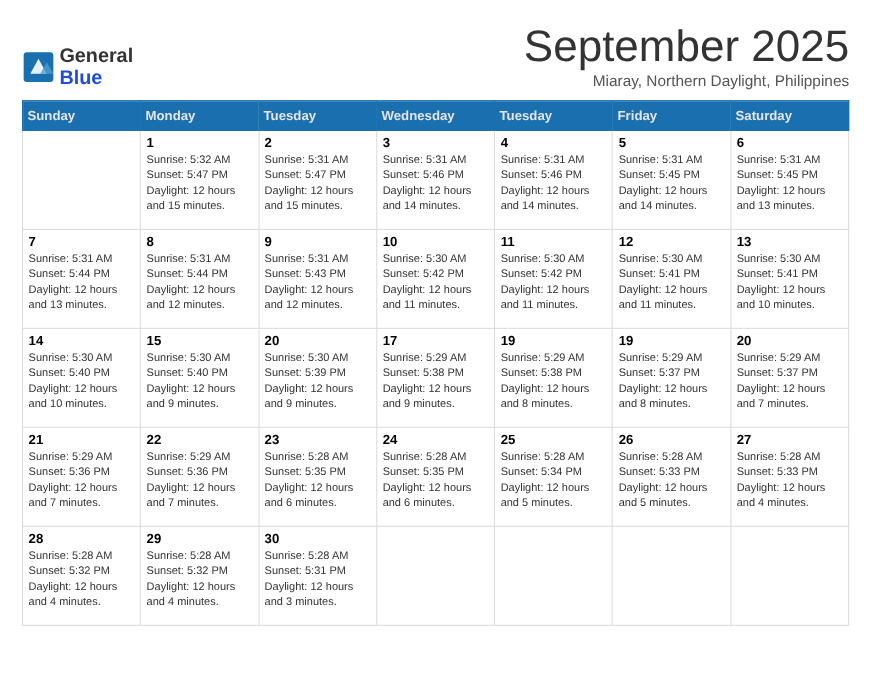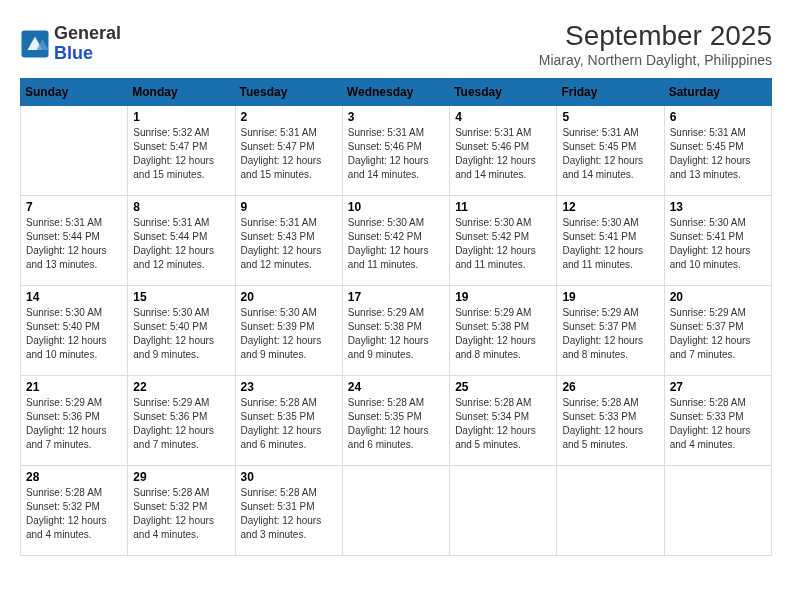--- a/index.html
+++ b/index.html
@@ -6,21 +6,21 @@
     body {
       font-family: Arial, sans-serif;
       background: #fff;
       width: 792px;
       min-height: 612px;
       padding: 20px;
     }
     .header {
       display: flex;
       justify-content: space-between;
-      align-items: center;
+      align-items: flex-end;
       margin-bottom: 10px;
     }
     .logo {
       display: flex;
       align-items: center;
       gap: 4px;
     }
     .logo-text {
       font-size: 18px;
       font-weight: bold;
@@ -29,36 +29,36 @@
     }
     .logo-blue { color: #1d4ed8; }
     .logo-icon {
       width: 30px;
       height: 30px;
     }
     .title-block {
       text-align: right;
     }
     .month-title {
-      font-size: 28px;
+      font-size: 40px;
       font-weight: normal;
       color: #333;
     }
     .location {
       font-size: 14px;
       color: #555;
     }
     .calendar {
       width: 100%;
       border-collapse: collapse;
       font-size: 11px;
     }
     .calendar th {
       background: #1a6faf;
-      color: #000000;
+      color: #e5e5e5;
       padding: 6px 4px;
       text-align: left;
       border: 1px solid #1a6faf;
       font-size: 12px;
     }
     .calendar td {
       border: 1px solid #ddd;
       vertical-align: top;
       padding: 4px 5px;
       width: 14.28%;

